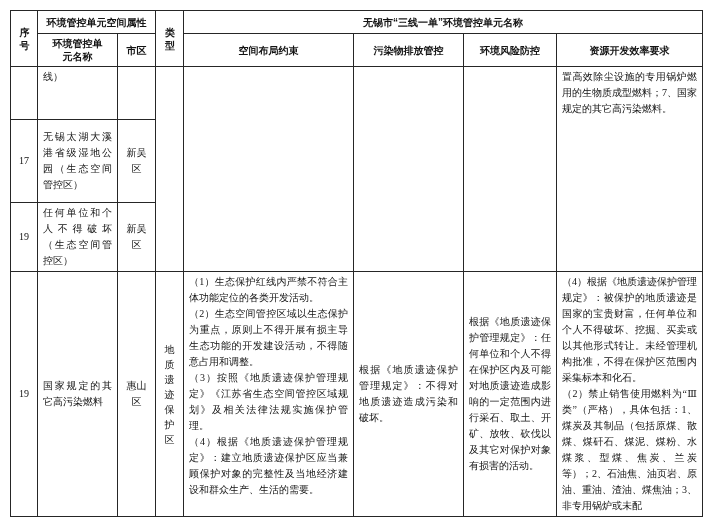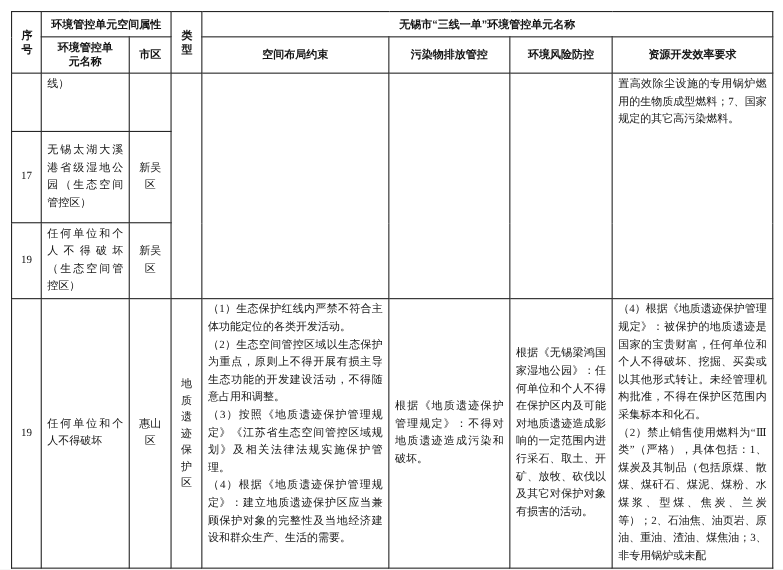--- a/index.html
+++ b/index.html
@@ -78,33 +78,33 @@
       </tr>
 
       <tr class="r18">
         <td class="ctr">19</td>
         <td class="just">任何单位和个人不得破坏（生态空间管控区）</td>
         <td class="ctr">新吴区</td>
       </tr>
 
       <tr class="r19">
         <td class="ctr">19</td>
-        <td class="just">任何单位和个人不得破坏</td>
+        <td class="just">国家规定的其它高污染燃料</td>
         <td class="ctr">惠山区</td>
         <td>
           <div class="vtype">地质遗迹保护区</div>
         </td>
         <td class="top just">
             <div class="para">（1）生态保护红线内严禁不符合主体功能定位的各类开发活动。</div>
             <div class="para">（2）生态空间管控区域以生态保护为重点，原则上不得开展有损主导生态功能的开发建设活动，不得随意占用和调整。</div>
             <div class="para">（3）按照《地质遗迹保护管理规定》《江苏省生态空间管控区域规划》及相关法律法规实施保护管理。</div>
             <div class="para">（4）根据《地质遗迹保护管理规定》：建立地质遗迹保护区应当兼顾保护对象的完整性及当地经济建设和群众生产、生活的需要。</div>
           </td>
         <td class="just">根据《地质遗迹保护管理规定》：不得对地质遗迹造成污染和破坏。</td>
-        <td class="just">根据《无锡梁鸿国家湿地公园》：任何单位和个人不得在保护区内及可能对地质遗迹造成影响的一定范围内进行采石、取土、开矿、放牧、砍伐以及其它对保护对象有损害的活动。</td>
+        <td class="just">根据《地质遗迹保护管理规定》：任何单位和个人不得在保护区内及可能对地质遗迹造成影响的一定范围内进行采石、取土、开矿、放牧、砍伐以及其它对保护对象有损害的活动。</td>
         <td class="top just">
             <div class="para">（4）根据《地质遗迹保护管理规定》：被保护的地质遗迹是国家的宝贵财富，任何单位和个人不得破坏、挖掘、买卖或以其他形式转让。未经管理机构批准，不得在保护区范围内采集标本和化石。</div>
             <div class="para">（2）禁止销售使用燃料为“Ⅲ类”（严格），具体包括：1、煤炭及其制品（包括原煤、散煤、煤矸石、煤泥、煤粉、水煤浆、型煤、焦炭、兰炭等）；2、石油焦、油页岩、原油、重油、渣油、煤焦油；3、非专用锅炉或未配</div>
           </td>
       </tr>
     </tbody>
   </table>
 
 </div>
 

